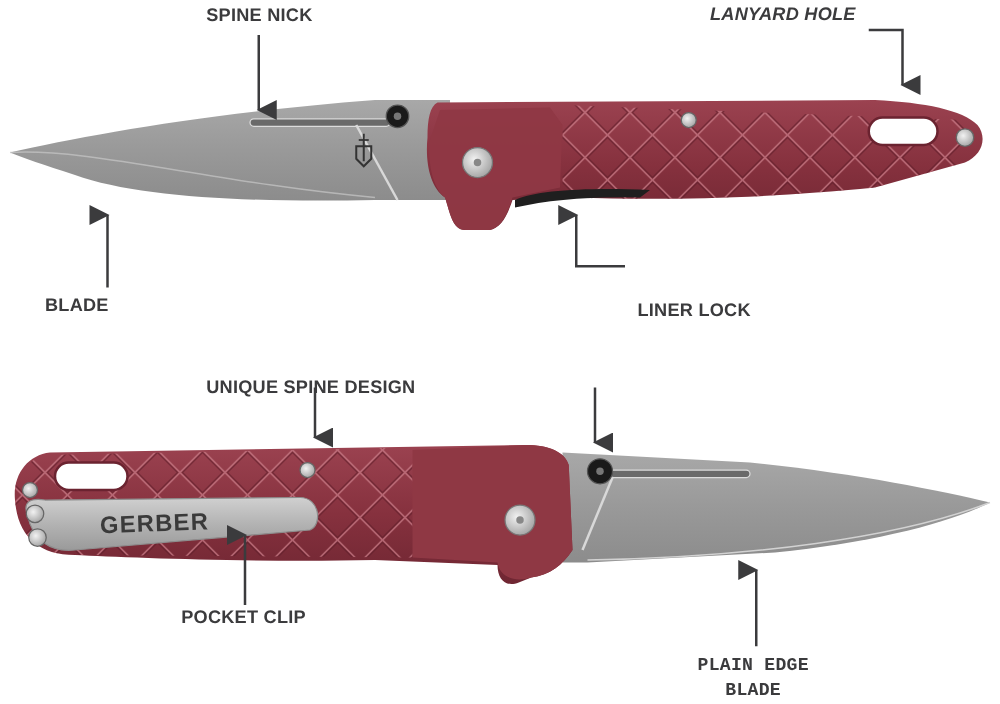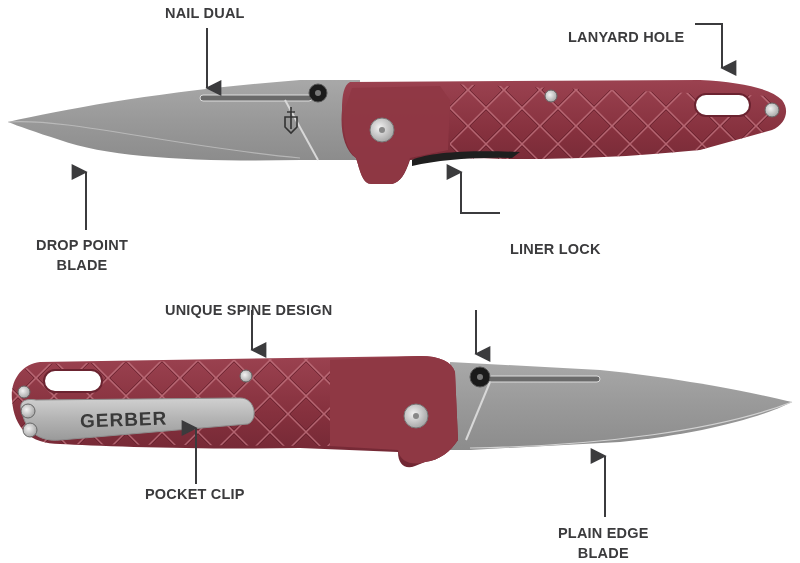--- a/index.html
+++ b/index.html
@@ -116,37 +116,36 @@
     <line x1="252" y1="310" x2="252" y2="350" marker-end="url(#arrowhead)"></line>
     <line x1="476" y1="310" x2="476" y2="354" marker-end="url(#arrowhead)"></line>
     <line x1="196" y1="484" x2="196" y2="428" marker-end="url(#arrowhead)"></line>
     <line x1="605" y1="517" x2="605" y2="456" marker-end="url(#arrowhead)"></line>
   </g>
 </svg>
 
 <div class="label" style="left:80px; top:410px; font-size:19px; color:#3a3a3a; letter-spacing:1px; transform:rotate(-2deg);">GERBER</div>
 
 <div class="label" style="left:165px; top:3px;">
-  <span>NAIL DUAL</span>
+  <span>SPINE NICK</span>
 </div>
-<div class="label" style="left:568px; top:27px;">
+<div class="label" style="left:568px; top:2px;font-style:italic;">
   <span>LANYARD HOLE</span>
 </div>
 <div class="label" style="left:36px; top:235px;">
-  <span>DROP POINT</span>
   <span>BLADE</span>
 </div>
 <div class="label" style="left:510px; top:203px;margin-top:36px;">
   <span>LINER LOCK</span>
 </div>
 
 <div class="label" style="left:165px; top:300px;">
   <span>UNIQUE SPINE DESIGN</span>
 </div>
 <div class="label" style="left:420px; top:267px;">
 </div>
 <div class="label" style="left:145px; top:484px;">
   <span>POCKET CLIP</span>
 </div>
-<div class="label" style="left:558px; top:523px;">
+<div class="label" style="left:558px; top:523px;font-family:Liberation Mono, monospace;">
   <span>PLAIN EDGE</span>
   <span>BLADE</span>
 </div>
 
 </body></html>

